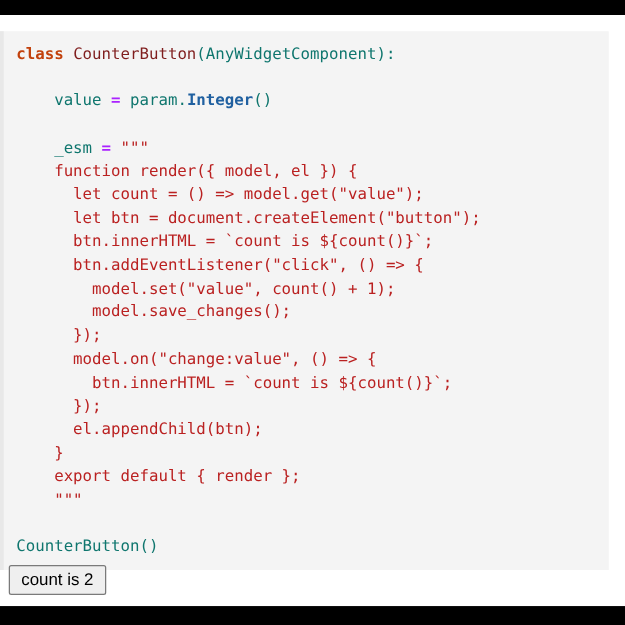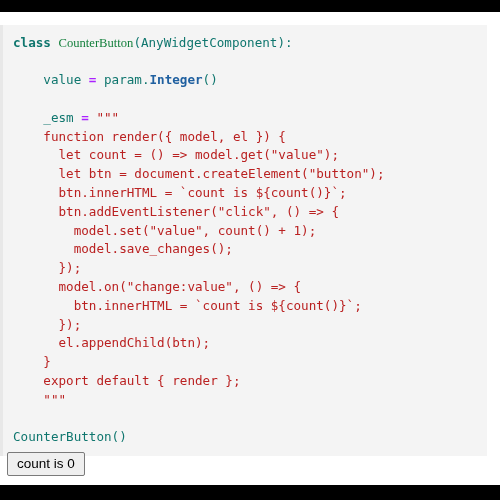--- a/index.html
+++ b/index.html
@@ -54,22 +54,22 @@
     white-space: pre;
     color: #222222;
     overflow: hidden;
   }
 
   .code-line {
     white-space: pre;
     min-height: 18.8px;
   }
 
-  .tok-kw      { color: #0f766e; font-weight: bold; }
-  .tok-class   { color: #15803d; font-family: Liberation Serif, serif; }
+  .tok-kw      { color: #c2410c; font-weight: bold; }
+  .tok-class   { color: #7f1d1d; }
   .tok-op      { color: #aa22ff; font-weight: bold; }
   .tok-builtin { color: #2060a0; font-weight: bold; }
   .tok-str     { color: #ba2121; }
   .tok-plain   { color: #0f766e; }
 
   .output-area {
     position: absolute;
     left: 0;
     width: 487px;
     padding-top: 8px;
@@ -107,21 +107,21 @@
 
   <div class="band-top"></div>
 
   <div class="page">
 
     <div class="cell">
 
       <pre class="code-block" id="code-block"><div class="code-line"><span class="tok-kw">class </span><span class="tok-class">CounterButton</span><span class="tok-plain">(AnyWidgetComponent):</span></div><div class="code-line">&nbsp;</div><div class="code-line"><span class="tok-plain">    value </span><span class="tok-op">=</span><span class="tok-plain"> param.</span><span class="tok-builtin">Integer</span><span class="tok-plain">()</span></div><div class="code-line">&nbsp;</div><div class="code-line"><span class="tok-plain">    _esm </span><span class="tok-op">=</span><span class="tok-str"> """</span></div><div class="code-line"><span class="tok-str">    function render({ model, el }) {</span></div><div class="code-line"><span class="tok-str">      let count = () =&gt; model.get("value");</span></div><div class="code-line"><span class="tok-str">      let btn = document.createElement("button");</span></div><div class="code-line"><span class="tok-str">      btn.innerHTML = `count is ${count()}`;</span></div><div class="code-line"><span class="tok-str">      btn.addEventListener("click", () =&gt; {</span></div><div class="code-line"><span class="tok-str">        model.set("value", count() + 1);</span></div><div class="code-line"><span class="tok-str">        model.save_changes();</span></div><div class="code-line"><span class="tok-str">      });</span></div><div class="code-line"><span class="tok-str">      model.on("change:value", () =&gt; {</span></div><div class="code-line"><span class="tok-str">        btn.innerHTML = `count is ${count()}`;</span></div><div class="code-line"><span class="tok-str">      });</span></div><div class="code-line"><span class="tok-str">      el.appendChild(btn);</span></div><div class="code-line"><span class="tok-str">    }</span></div><div class="code-line"><span class="tok-str">    export default { render };</span></div><div class="code-line"><span class="tok-str">    """</span></div><div class="code-line">&nbsp;</div><div class="code-line"><span class="tok-plain">CounterButton()</span></div></pre>
 
       <div class="output-area" id="output-area" style="top: 432px;">
-        <button class="widget-button">count is 0</button>
+        <button class="widget-button">count is 2</button>
       </div>
 
     </div>
 
   </div>
 
   <div class="band-bottom"></div>
 
 </div>
 

